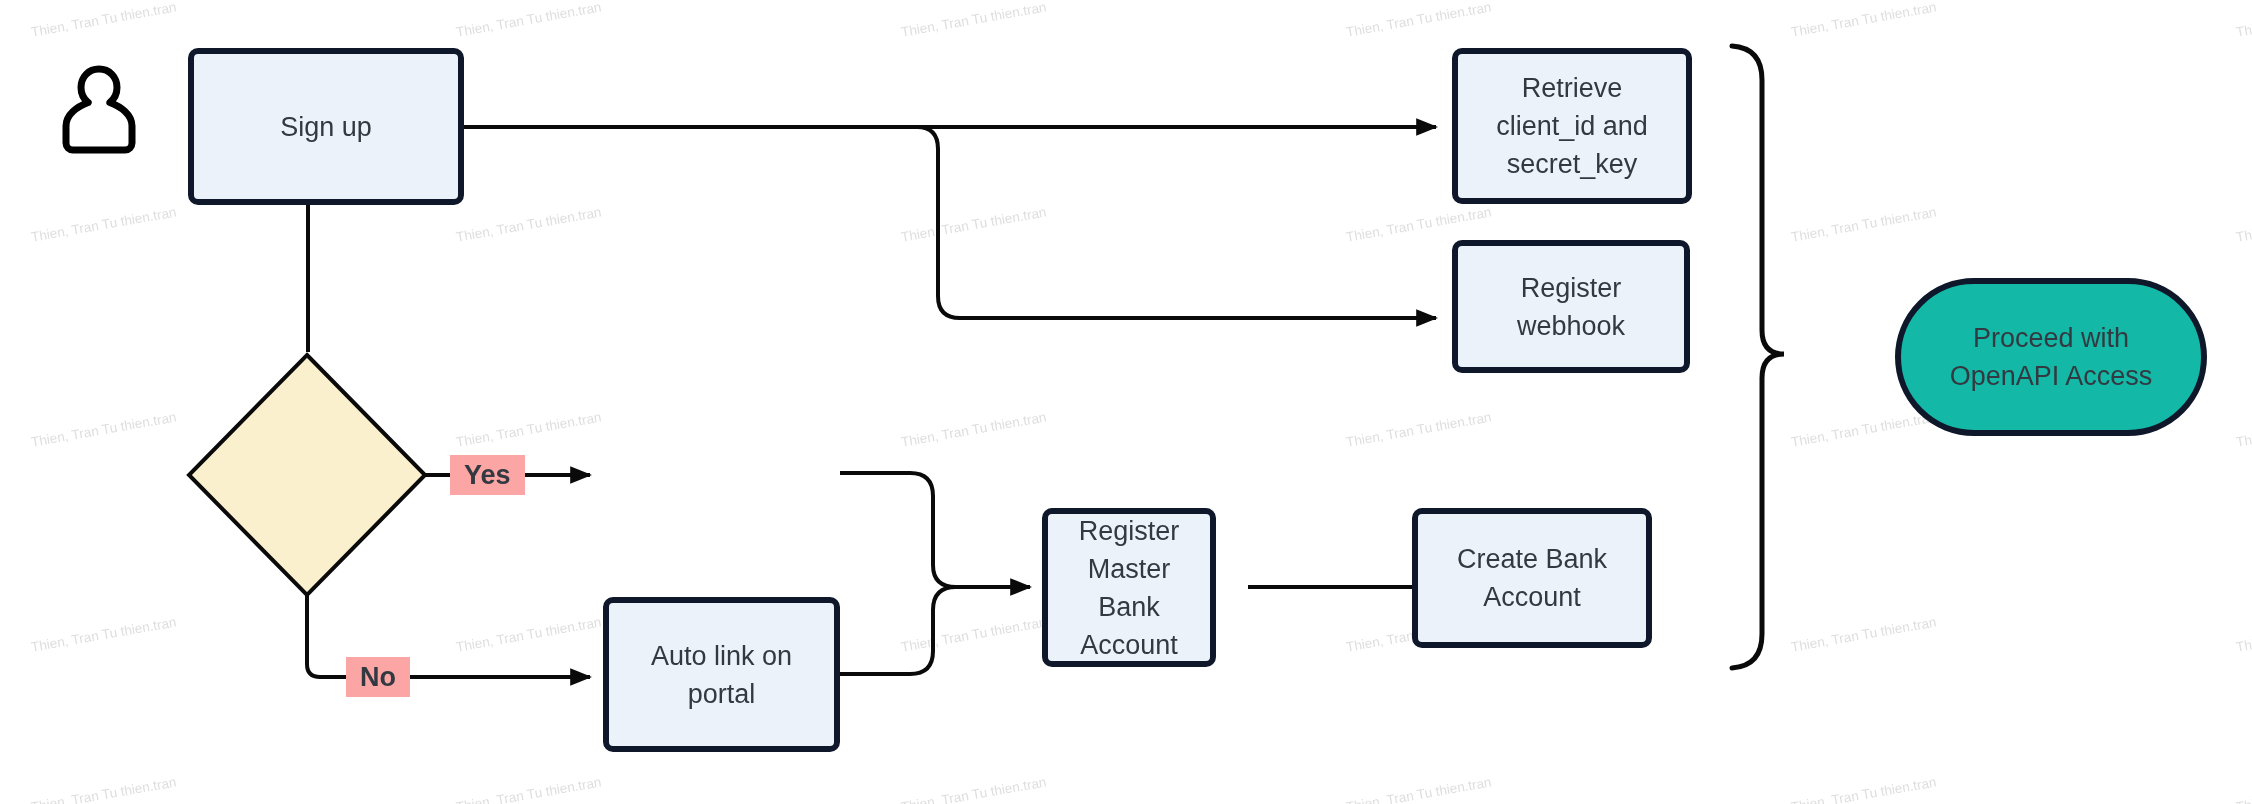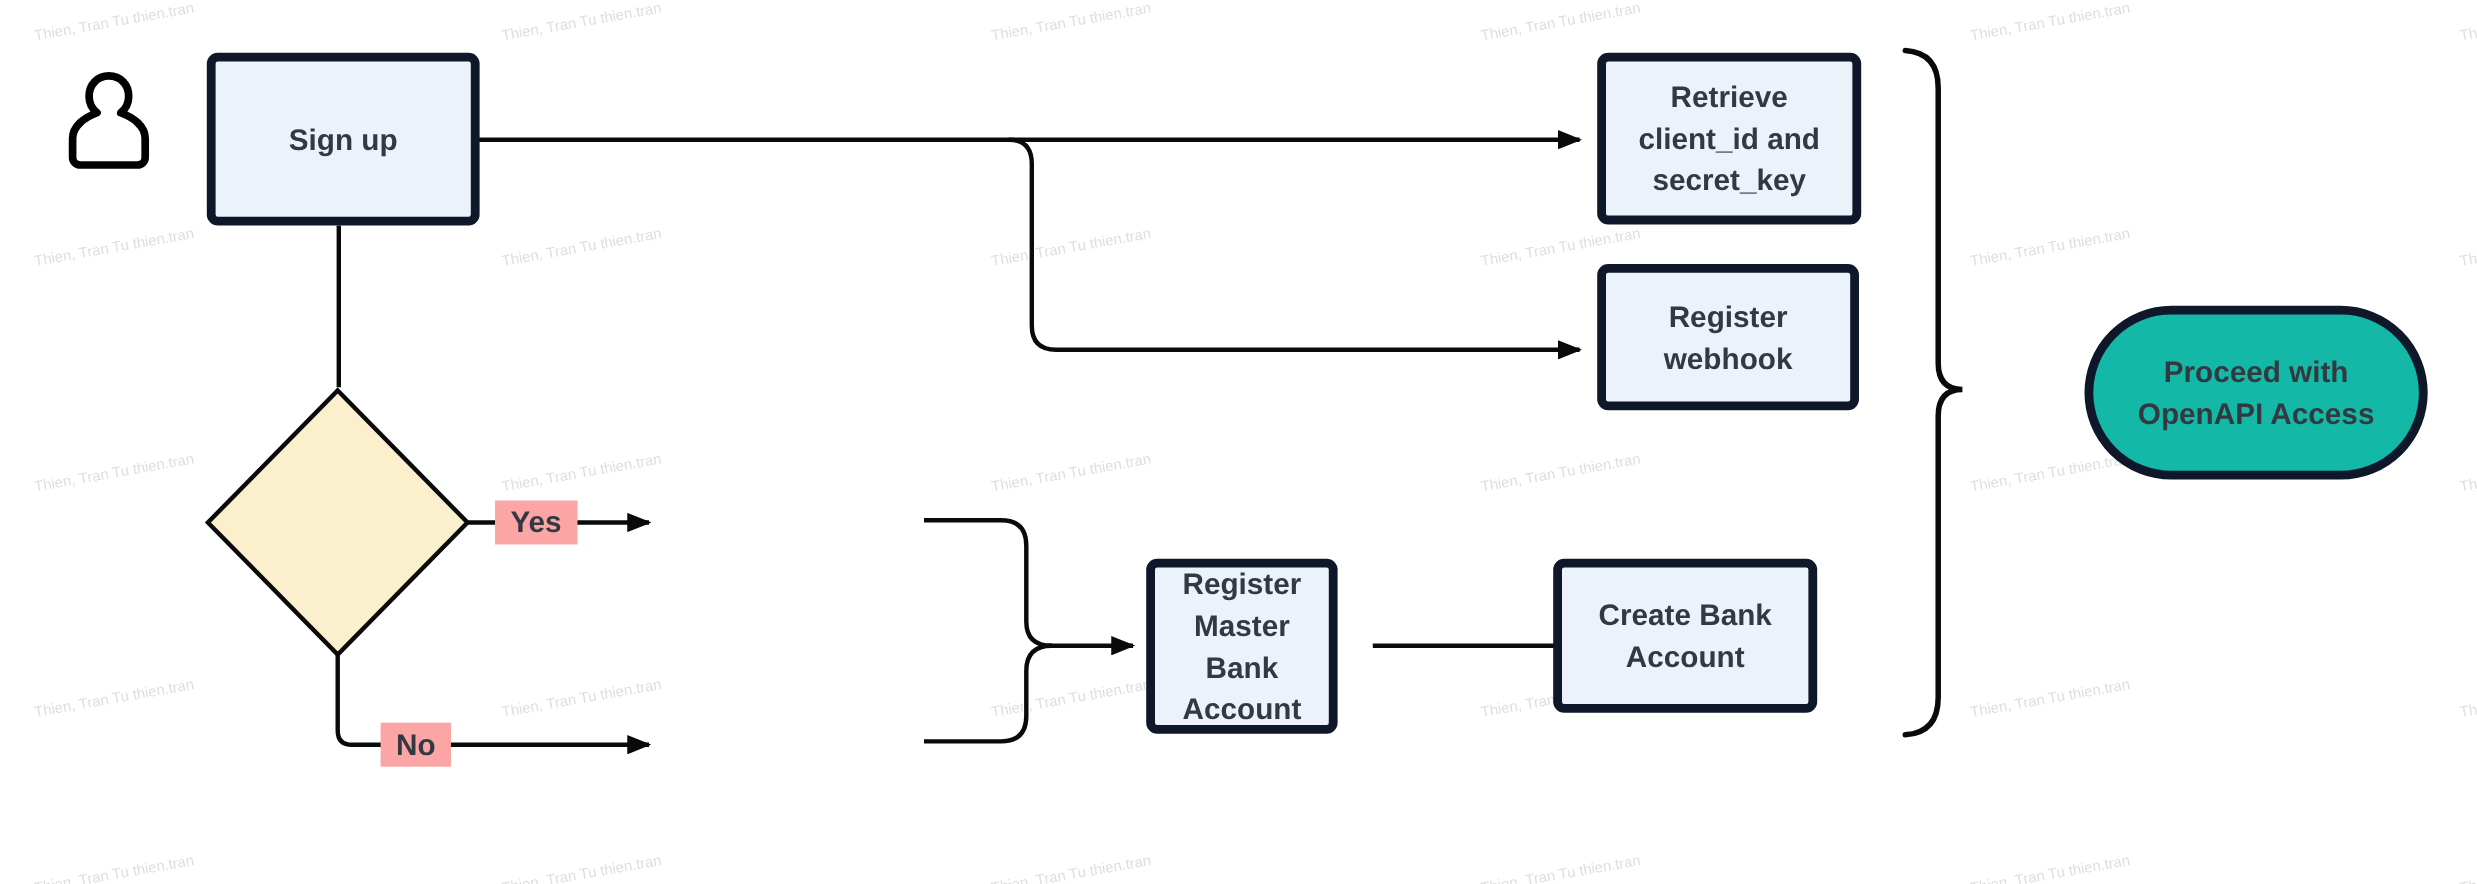--- a/index.html
+++ b/index.html
@@ -7,22 +7,22 @@
     position:relative;width:2252px;height:804px;background:#ffffff;overflow:hidden;
     font-family:"Liberation Sans","DejaVu Sans",sans-serif;color:#333941;
   }
   .wm{
     position:absolute;color:#dedede;font-size:13.5px;white-space:nowrap;
     transform:rotate(-10deg);transform-origin:left top;z-index:0;user-select:none;
   }
   svg.edges{position:absolute;left:0;top:0;z-index:1;}
   .node{
     position:absolute;z-index:2;display:flex;align-items:center;justify-content:center;
-    text-align:center;background:#ECF2FA;border:8px solid #0f172a;border-radius:10px;
-    font-size:27px;line-height:38px;box-sizing:border-box;font-weight:bold;
+    text-align:center;background:#ECF2FA;border:6px solid #0f172a;border-radius:10px;
+    font-size:27px;line-height:38px;box-sizing:border-box;
   }
   .node .label{white-space:pre-line;}
   .node.terminal{background:#14b8a6;border-radius:79px;}
   .diamond-label{
     position:absolute;z-index:2;display:flex;align-items:center;justify-content:center;
     text-align:center;font-size:27px;line-height:38px;
   }
   .diamond-label .label{white-space:pre-line;}
   .edge-label{
     position:absolute;z-index:2;background:#fca5a5;padding:0 14px;
@@ -89,36 +89,40 @@
 
     <polygon points="307,355 425,475 307,595 189,475" fill="#FAF0CE" stroke="#0a0a0a" stroke-width="4"></polygon>
 
     <path d="M 1732 46 Q 1762 48 1762 80 L 1762 330 Q 1762 354 1784 354 Q 1762 354 1762 378 L 1762 634 Q 1762 666 1732 668" fill="none" stroke="#0a0a0a" stroke-width="5" stroke-linecap="round"></path>
   </svg>
 
   <svg class="person" style="left:56px;top:63px" width="86" height="92" viewBox="0 0 86 92">
     <path d="M43 6c-10.5 0-18 8-18 18.5 0 6.3 2.8 11.6 7.2 15C21 43.6 10 51.6 10 63v17c0 3.9 3.1 7 7 7h52c3.9 0 7-3.1 7-7V63c0-11.4-11-19.4-22.2-23.5 4.4-3.4 7.2-8.7 7.2-15C61 14 53.5 6 43 6z" fill="#ffffff" stroke="#000000" stroke-width="7" stroke-linejoin="round"></path>
   </svg>
 
-  <div class="node" style="left:188px;top:48px;width:248px;height:157px">
+  <div class="node" style="left:188px;top:48px;width:276px;height:157px">
     <span class="label">Sign up</span>
   </div>
 
   <div class="node" style="left:1452px;top:48px;width:240px;height:156px">
     <span class="label">Retrieve
 client_id and
 secret_key</span>
   </div>
 
   <div class="node" style="left:1452px;top:240px;width:238px;height:133px">
     <span class="label">Register
 webhook</span>
   </div>
 
 
+  <div class="node" style="left:603px;top:597px;width:237px;height:155px">
+    <span class="label">Auto link on
+portal</span>
+  </div>
 
   <div class="node" style="left:1042px;top:508px;width:174px;height:159px">
     <span class="label">Register Master
 Bank Account</span>
   </div>
 
   <div class="node" style="left:1412px;top:508px;width:240px;height:140px">
     <span class="label">Create Bank
 Account</span>
   </div>

